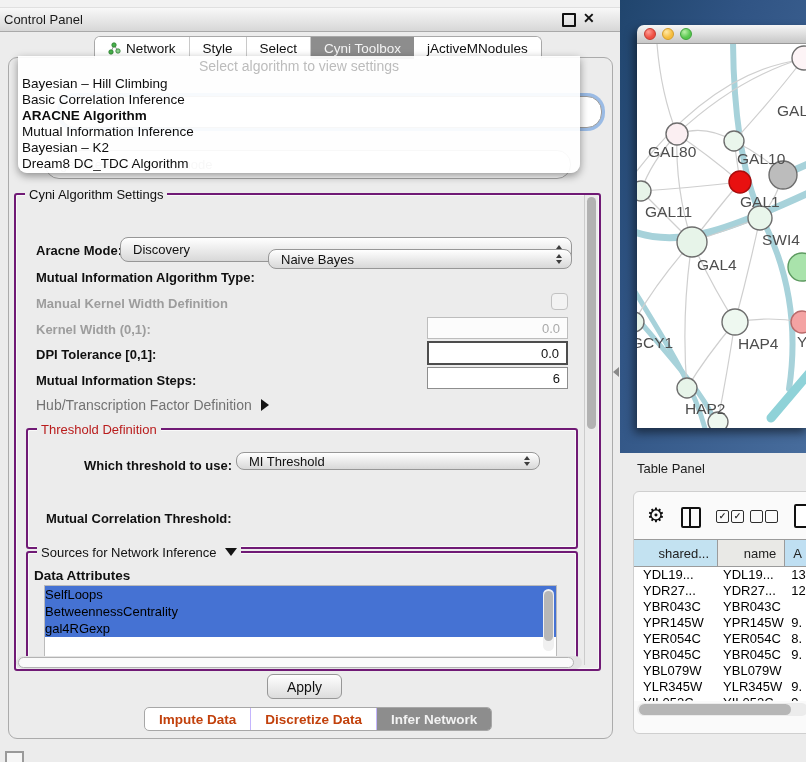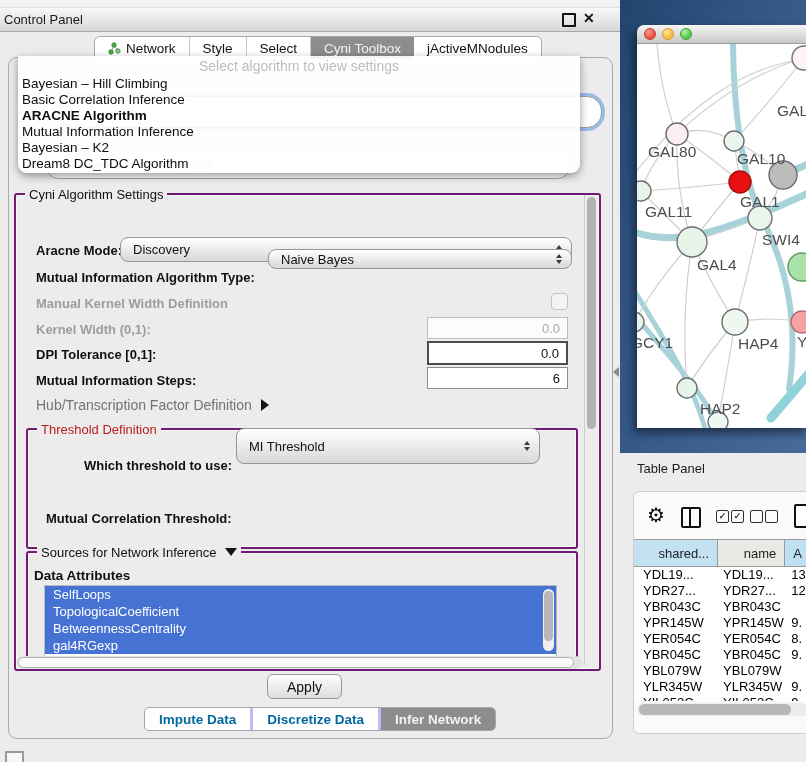--- a/index.html
+++ b/index.html
@@ -71,32 +71,32 @@
      border-left:6px solid transparent;border-right:6px solid transparent;margin-left:8px;vertical-align:1px}
 
   
   .vscroll-track{position:absolute;background:#ececec;border-left:1px solid #cccccc}
   .vscroll-thumb{position:absolute;background:#b2b2b2;border-radius:5px}
   .hscroll-track{position:absolute;background:#e3e3e3;border-radius:7px}
   .hscroll-thumb{position:absolute;background:#fafafa;border:1px solid #b3b3b3;border-radius:6px;box-sizing:border-box}
 
   
   .attr-list{position:absolute;left:44px;top:585px;width:511px;height:72px;background:#fff;border:1px solid #bbb;overflow:hidden}
-  .attr-item{height:17px;line-height:17px;background:#4572d3;color:#ffffff;font-size:13px;padding-left:8px;white-space:nowrap}
+  .attr-item{height:17px;line-height:17px;background:#4572d3;color:#000000;font-size:13px;white-space:nowrap}
   .list-scroll{position:absolute;right:2px;top:3px;width:11px;height:62px;background:#f0f0f0;border-radius:6px}
   .list-scroll-thumb{position:absolute;left:1px;top:2px;width:9px;height:50px;background:#b7b7b7;border-radius:5px}
 
   .apply-btn{position:absolute;left:267px;top:674px;width:73px;height:23px;border:1px solid #979797;border-radius:6px;
      background:linear-gradient(#ffffff,#dcdcdc);display:flex;align-items:center;justify-content:center;
      font-size:14px;color:#111}
 
   .bottom-tabs{position:absolute;left:144px;top:707px;height:22px;display:flex;background:#fff;
      border:1px solid #a7a7a7;border-radius:5px;overflow:hidden;z-index:4}
-  .bottom-tab{display:flex;align-items:center;padding:0 14px;font-size:13.5px;font-weight:bold;color:#0369a1;
-     border-right:3px solid #c4b5fd;white-space:nowrap}
+  .bottom-tab{display:flex;align-items:center;padding:0 14px;font-size:13.5px;font-weight:bold;color:#c2410c;
+     border-right:1px solid #c4b5fd;white-space:nowrap}
   .bottom-tab:last-child{border-right:none}
   .bottom-tab.selected{background:#8d8d8d;color:#f2f2f2}
 
   .mini-panel-icon{position:absolute;left:5px;top:751px;width:15px;height:14px;border:2px solid #9a9a9a;background:#f6f6f6}
   .divider-arrow{position:absolute;left:613px;top:367px;width:0;height:0;border-right:6px solid #8a8a8a;
      border-top:5px solid transparent;border-bottom:5px solid transparent}
 
   
   .net-bg{position:absolute;left:620px;top:0;width:186px;height:453px;
      background:linear-gradient(110deg,#20456d 0%,#305484 35%,#476c9c 100%)}
@@ -232,36 +232,35 @@
   </div>
 
   <div class="abs" style="left:36px;top:397px;font-size:14px;color:#737373">
     <span>Hub/Transcription Factor Definition</span><span class="tri-right"></span>
   </div>
 
   <div class="groupbox" style="left:26px;top:428px;width:548px;height:117px">
     <span class="legend green">Threshold Definition</span>
   </div>
   <span class="lbl" style="left:84px;top:458px">Which threshold to use:</span>
-  <div class="combo" style="left:236px;top:428px;width:304px;height:36px">
+  <div class="combo" style="left:236px;top:452px;width:304px;height:18px">
     <span>MI Threshold</span>
     <span class="spin">
         <i class="up"></i>
         <i class="dn"></i>
       </span>
   </div>
   <span class="lbl" style="left:46px;top:511px">Mutual Correlation Threshold:</span>
 
   <div class="groupbox" style="left:26px;top:551px;width:548px;height:110px">
     <span class="legend"><span>Sources for Network Inference</span><span class="tri-down"></span></span>
   </div>
   <span class="lbl" style="left:34px;top:568px;font-size:13.5px">Data Attributes</span>
   <div class="attr-list">
     <div class="attr-item">SelfLoops</div>
-    <div class="attr-item">TopologicalCoefficient</div>
     <div class="attr-item">BetweennessCentrality</div>
     <div class="attr-item">gal4RGexp</div>
     <div class="list-scroll">
       <div class="list-scroll-thumb"></div>
     </div>
   </div>
   <div class="hscroll-track" style="left:16px;top:656px;width:566px;height:13px">
     <div class="hscroll-thumb" style="left:2px;top:1px;width:556px;height:11px"></div>
   </div>
 
@@ -348,21 +347,21 @@
       <span class="node-label" style="left:140px;top:58px">GAL</span>
       <span class="node-label" style="left:11px;top:99px">GAL80</span>
       <span class="node-label" style="left:100px;top:106px">GAL10</span>
       <span class="node-label" style="left:103px;top:149px">GAL1</span>
       <span class="node-label" style="left:8px;top:159px">GAL11</span>
       <span class="node-label" style="left:125px;top:187px">SWI4</span>
       <span class="node-label" style="left:60px;top:212px">GAL4</span>
       <span class="node-label" style="left:-6px;top:290px">GCY1</span>
       <span class="node-label" style="left:101px;top:291px">HAP4</span>
       <span class="node-label" style="left:160px;top:289px">Y</span>
-      <span class="node-label" style="left:63px;top:356px">HAP2</span>
+      <span class="node-label" style="left:48px;top:356px">HAP2</span>
     </div>
   </div>
 
   <span class="tp-title">Table Panel</span>
 
   <div class="tp-panel">
     <div class="tp-toolbar">
       <span class="gear">⚙</span>
       <span class="split-icon"></span>
       <span class="mini-check" style="left:82px">✓</span>

